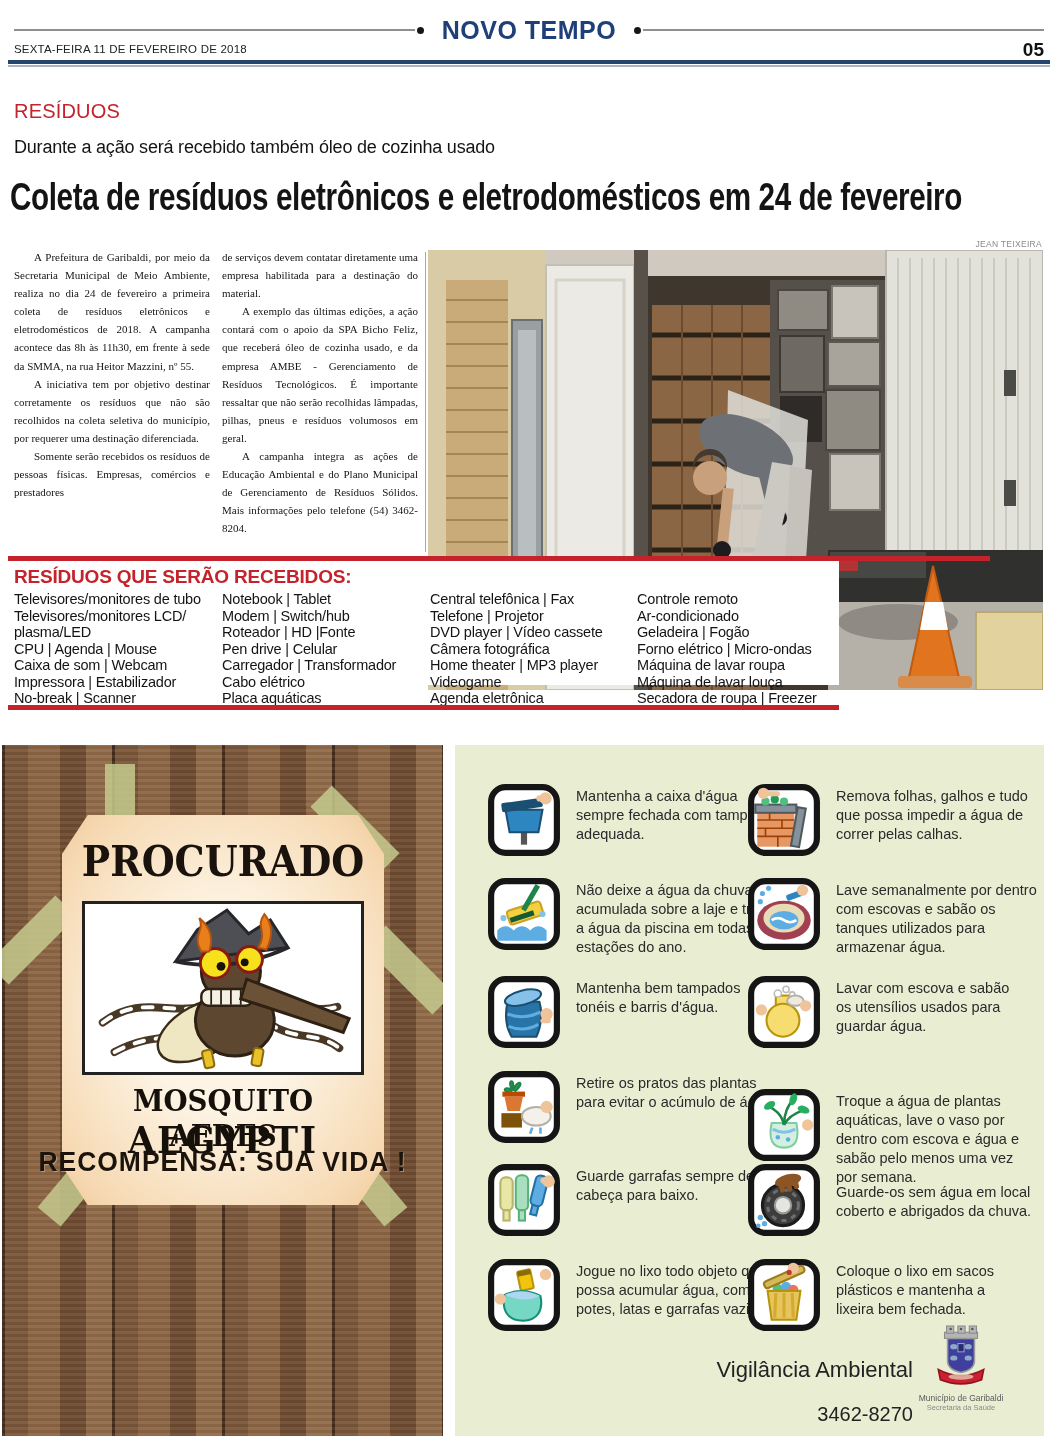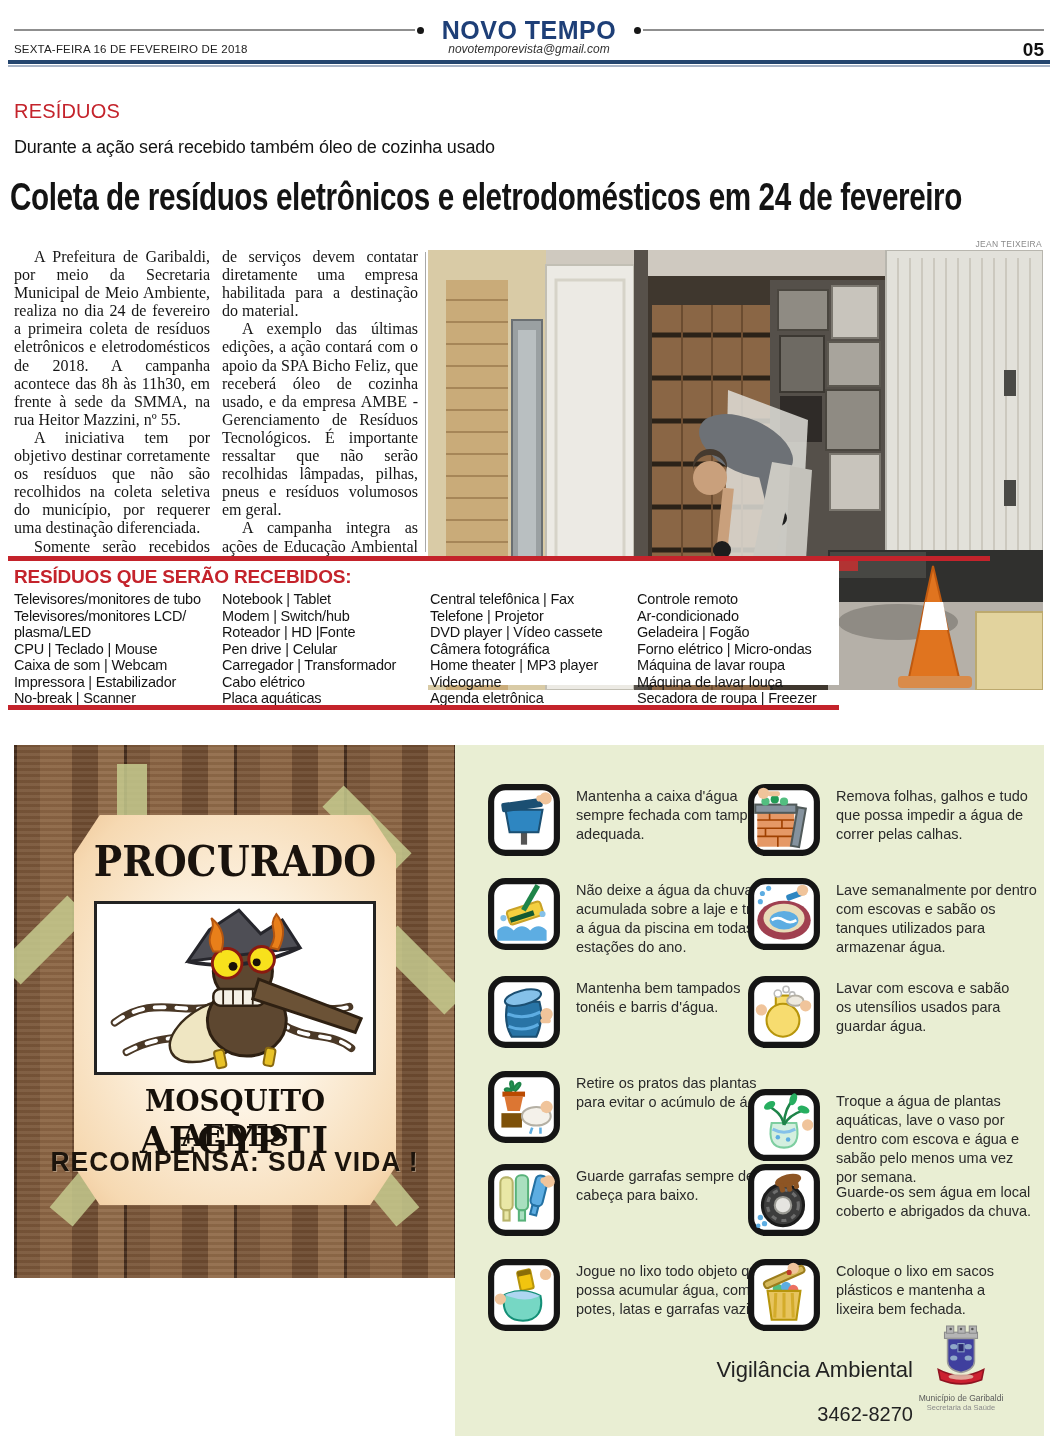--- a/index.html
+++ b/index.html
@@ -21,41 +21,41 @@
   .double-rule::after { content:""; display:block; height:2px; background:#a8b4c6; margin-top:1px; }
 
   
   .section-label { position:absolute; top:100px; left:14px; font-size:20px; color:#c4232b; letter-spacing:.2px; }
   .kicker { position:absolute; top:137px; left:14px; font-size:18px; color:#141414; letter-spacing:-.2px; }
   .headline { position:absolute; top:176px; left:10px; width:1040px; font-size:38px; font-weight:bold; color:#141414;
               letter-spacing:-.5px; white-space:nowrap; transform:scaleX(.78); transform-origin:0 50%; }
 
   
   .article-cols { position:absolute; top:248px; left:14px; width:404px; height:310px; display:flex; gap:12px; overflow:hidden; }
-  .acol { width:196px; font-family:"Liberation Serif", serif; font-size:16px; line-height:18.1px; text-align:justify; color:#151515; }
+  .acol { width:196px; font-family:"Liberation Serif", serif; font-size:11px; line-height:18.1px; text-align:justify; color:#151515; }
   .acol p { text-indent:20px; }
   .acol p.no-indent { text-indent:0; }
   .col-rule { position:absolute; left:425px; top:252px; width:1px; height:300px; background:#a8a8a8; }
   .photo-credit { position:absolute; top:239px; right:16px; font-size:8.5px; color:#8a8a8a; letter-spacing:.3px; }
   .photo { position:absolute; left:428px; top:250px; width:615px; height:440px; z-index:1; }
   .photo svg { display:block; width:100%; height:100%; }
 
   
   .red-line-top { position:absolute; left:8px; top:556px; width:982px; height:5px; background:#c4232b; z-index:3; }
   .red-line-bottom { position:absolute; left:8px; top:705px; width:831px; height:5px; background:#c4232b; z-index:3; }
   .list-box { position:absolute; left:0; top:561px; width:839px; height:124px; background:#fff; z-index:2; }
   .list-title { position:absolute; left:14px; top:5px; font-size:19px; font-weight:bold; color:#c4232b; letter-spacing:-.2px; }
   .list-col { position:absolute; top:30px; font-size:14.5px; line-height:16.5px; letter-spacing:-.2px; color:#141414; }
   .list-col-1 { left:14px;  width:202px; }
   .list-col-2 { left:222px; width:202px; }
   .list-col-3 { left:430px; width:202px; }
   .list-col-4 { left:637px; width:200px; }
 
   
-  .ad-left { position:absolute; left:14px; top:745px; width:441px; height:533px; overflow:hidden;
+  .ad-left { position:absolute; left:2px; top:745px; width:441px; height:691px; overflow:hidden;
     background:
       repeating-linear-gradient(0deg, rgba(255,255,255,.05) 0 3px, rgba(30,12,4,.07) 3px 6px),
       repeating-linear-gradient(90deg, rgba(25,10,4,.55) 0 3px, transparent 3px 110px),
       repeating-linear-gradient(90deg, #7a573a 0 26px, #8c6645 26px 58px, #6e4c31 58px 84px, #916c4a 84px 110px);
     padding-left: 20px;
   }
   .tape { position:absolute; width:96px; height:30px; background:#c6ca8e; opacity:.85; }
   .poster { position:absolute; left:60px; top:70px; width:322px; height:390px;
     background:radial-gradient(ellipse at 50% 50%, #fdf4e5 35%, #f6d9b2 85%, #f0c99b 100%);
     clip-path:polygon(8% 0,92% 0,100% 10%,100% 90%,92% 100%,8% 100%,0 90%,0 10%); }
@@ -97,22 +97,21 @@
       <span class="mast-rule"></span>
         <span class="mast-dot"></span>
     </div>
     <div class="mast-title">NOVO TEMPO</div>
     <div class="mast-line">
       <span class="mast-dot"></span>
         <span class="mast-rule"></span>
     </div>
   </div>
   <div class="date-row">
-    <div class="date-left">SEXTA-FEIRA 16 DE FEVEREIRO DE 2018</div>
-    <div class="email-center">novotemporevista@gmail.com</div>
+    <div class="date-left">SEXTA-FEIRA 11 DE FEVEREIRO DE 2018</div>
     <div class="page-num">05</div>
   </div>
   <div class="double-rule"></div>
 
   <div class="section-label">RESÍDUOS</div>
   <div class="kicker">Durante a ação será recebido também óleo de cozinha usado</div>
   <div class="headline">Coleta de resíduos eletrônicos e eletrodomésticos em 24 de fevereiro</div>
 
   <div class="article-cols">
     <div class="acol">
@@ -239,21 +238,21 @@
     </svg>
   </div>
 
   <div class="red-line-top"></div>
   <div class="list-box">
     <div class="list-title">RESÍDUOS QUE SERÃO RECEBIDOS:</div>
     <div class="list-col list-col-1">
       <div>Televisores/monitores de tubo</div>
       <div>Televisores/monitores LCD/</div>
       <div>plasma/LED</div>
-      <div>CPU | Teclado | Mouse</div>
+      <div>CPU | Agenda | Mouse</div>
       <div>Caixa de som | Webcam</div>
       <div>Impressora | Estabilizador</div>
       <div>No-break | Scanner</div>
     </div>
     <div class="list-col list-col-2">
       <div>Notebook | Tablet</div>
       <div>Modem | Switch/hub</div>
       <div>Roteador | HD |Fonte</div>
       <div>Pen drive | Celular</div>
       <div>Carregador | Transformador</div>

